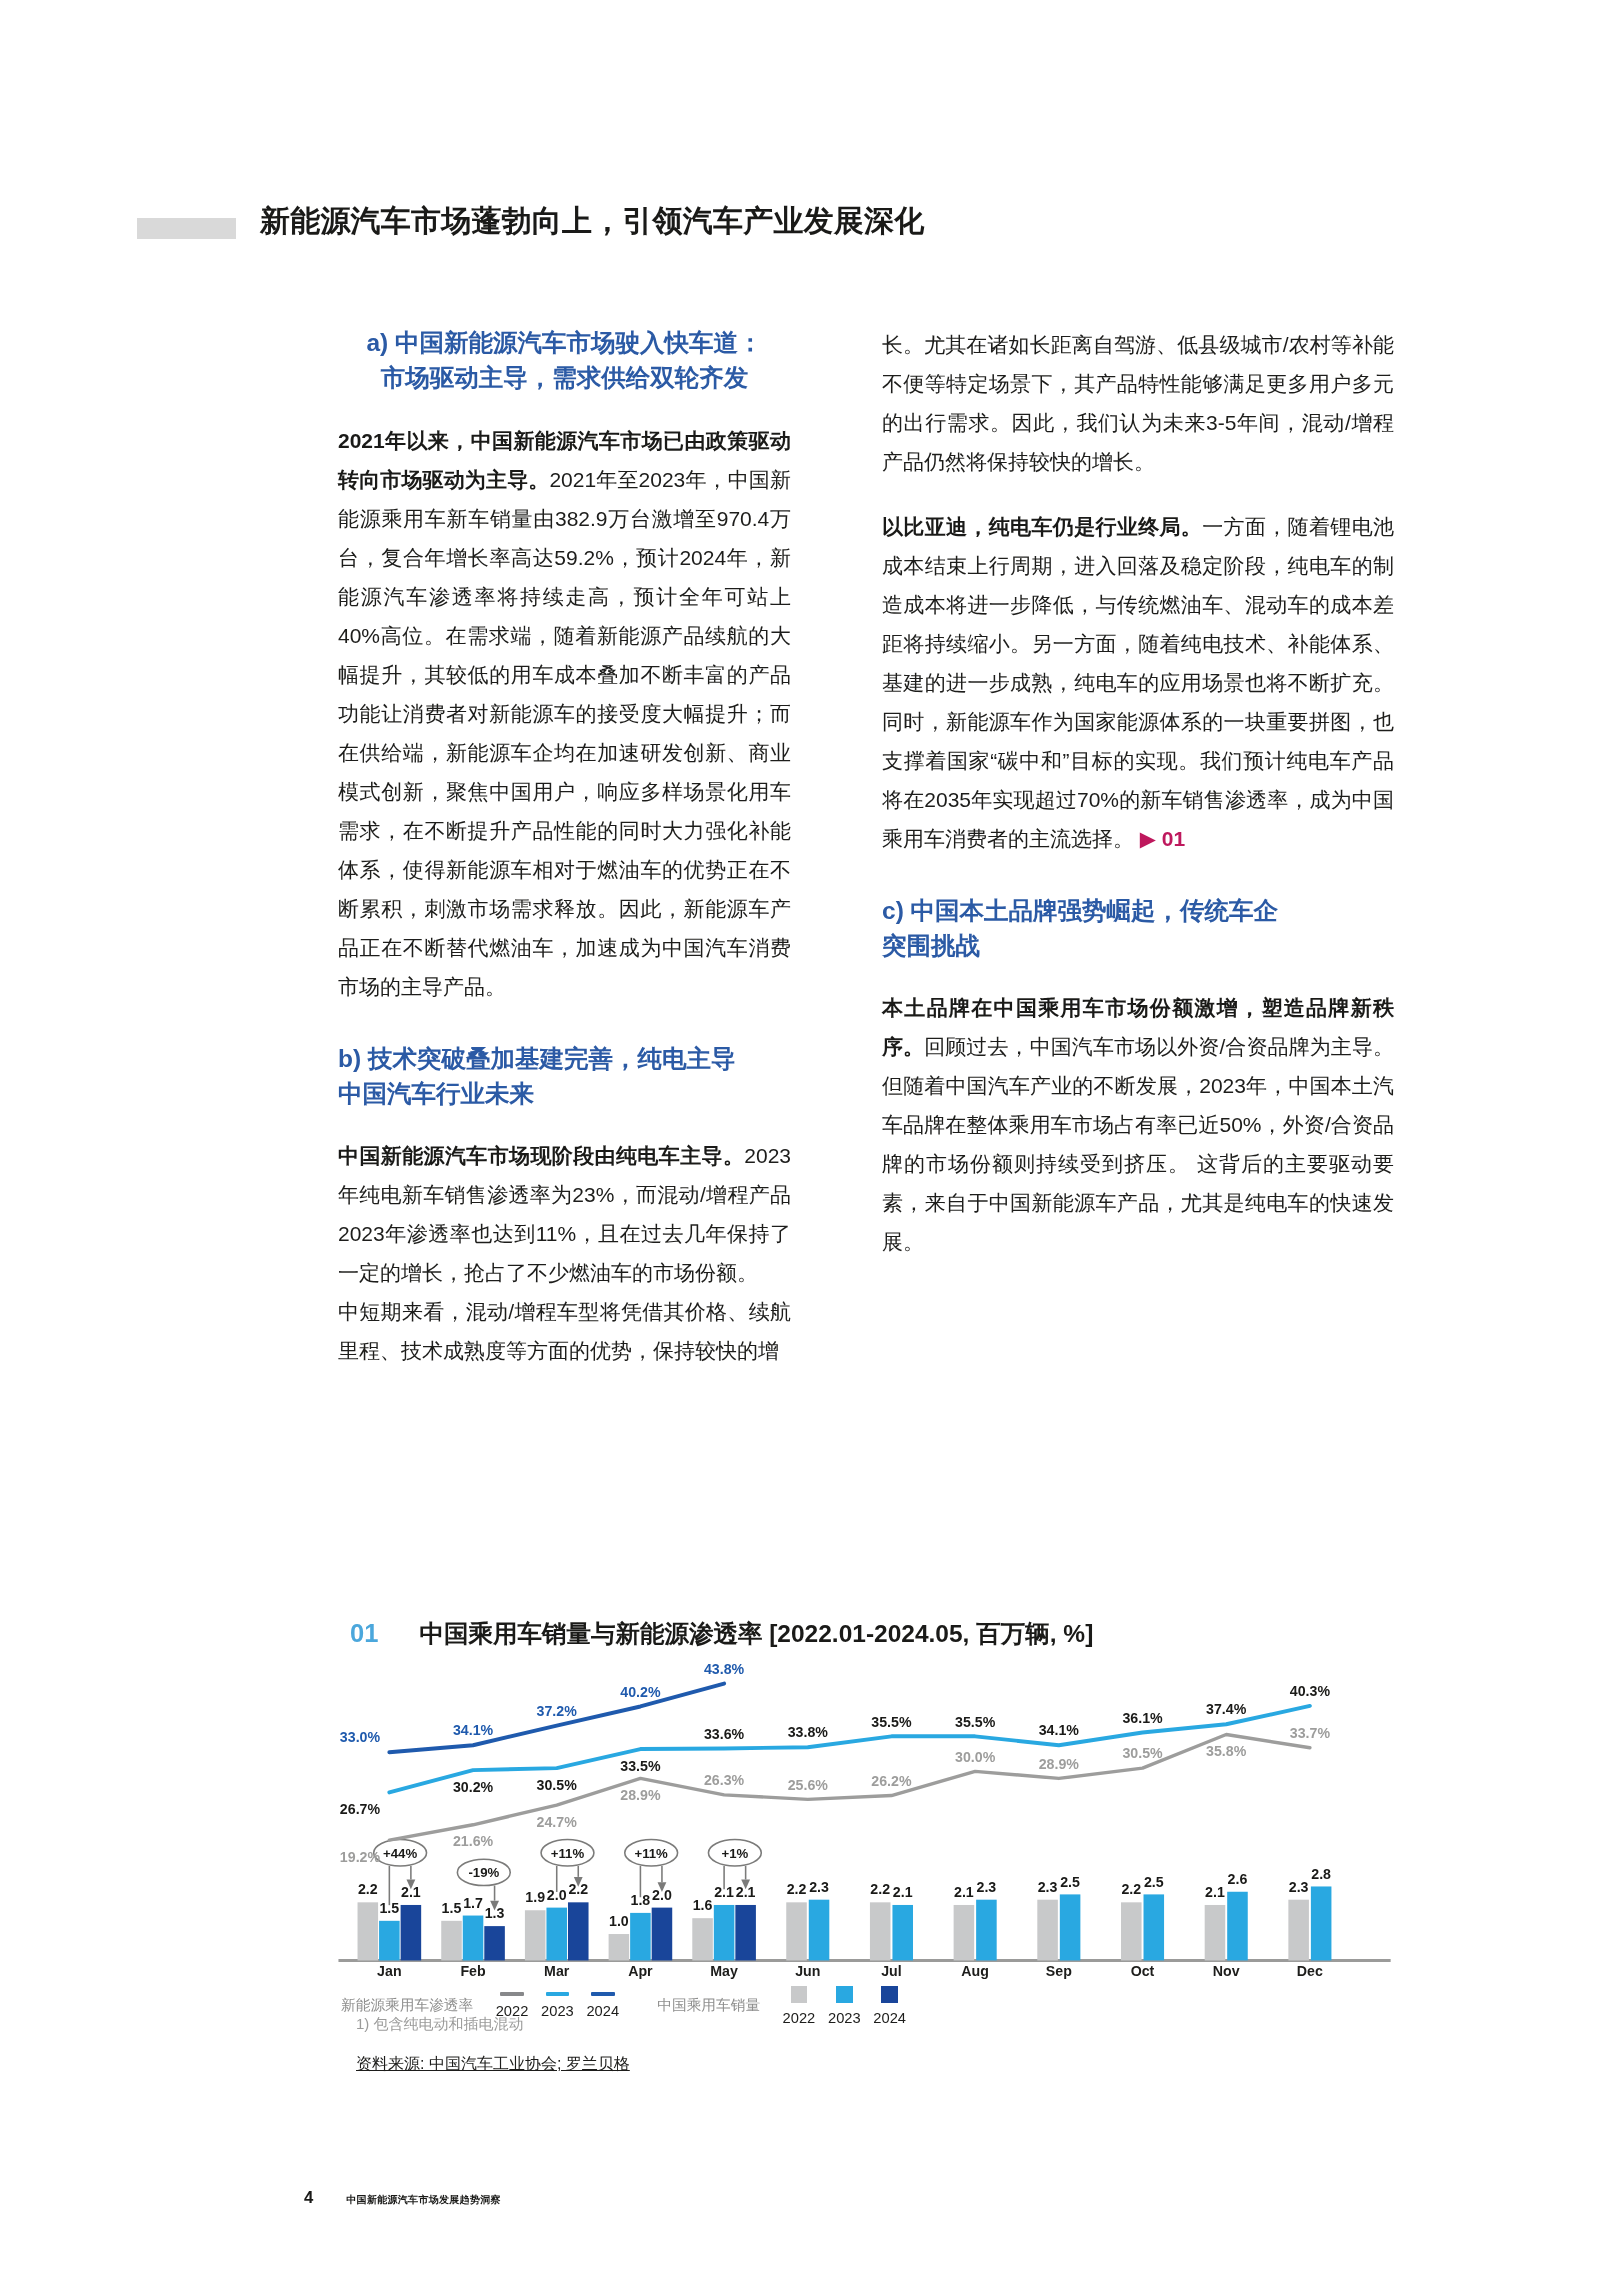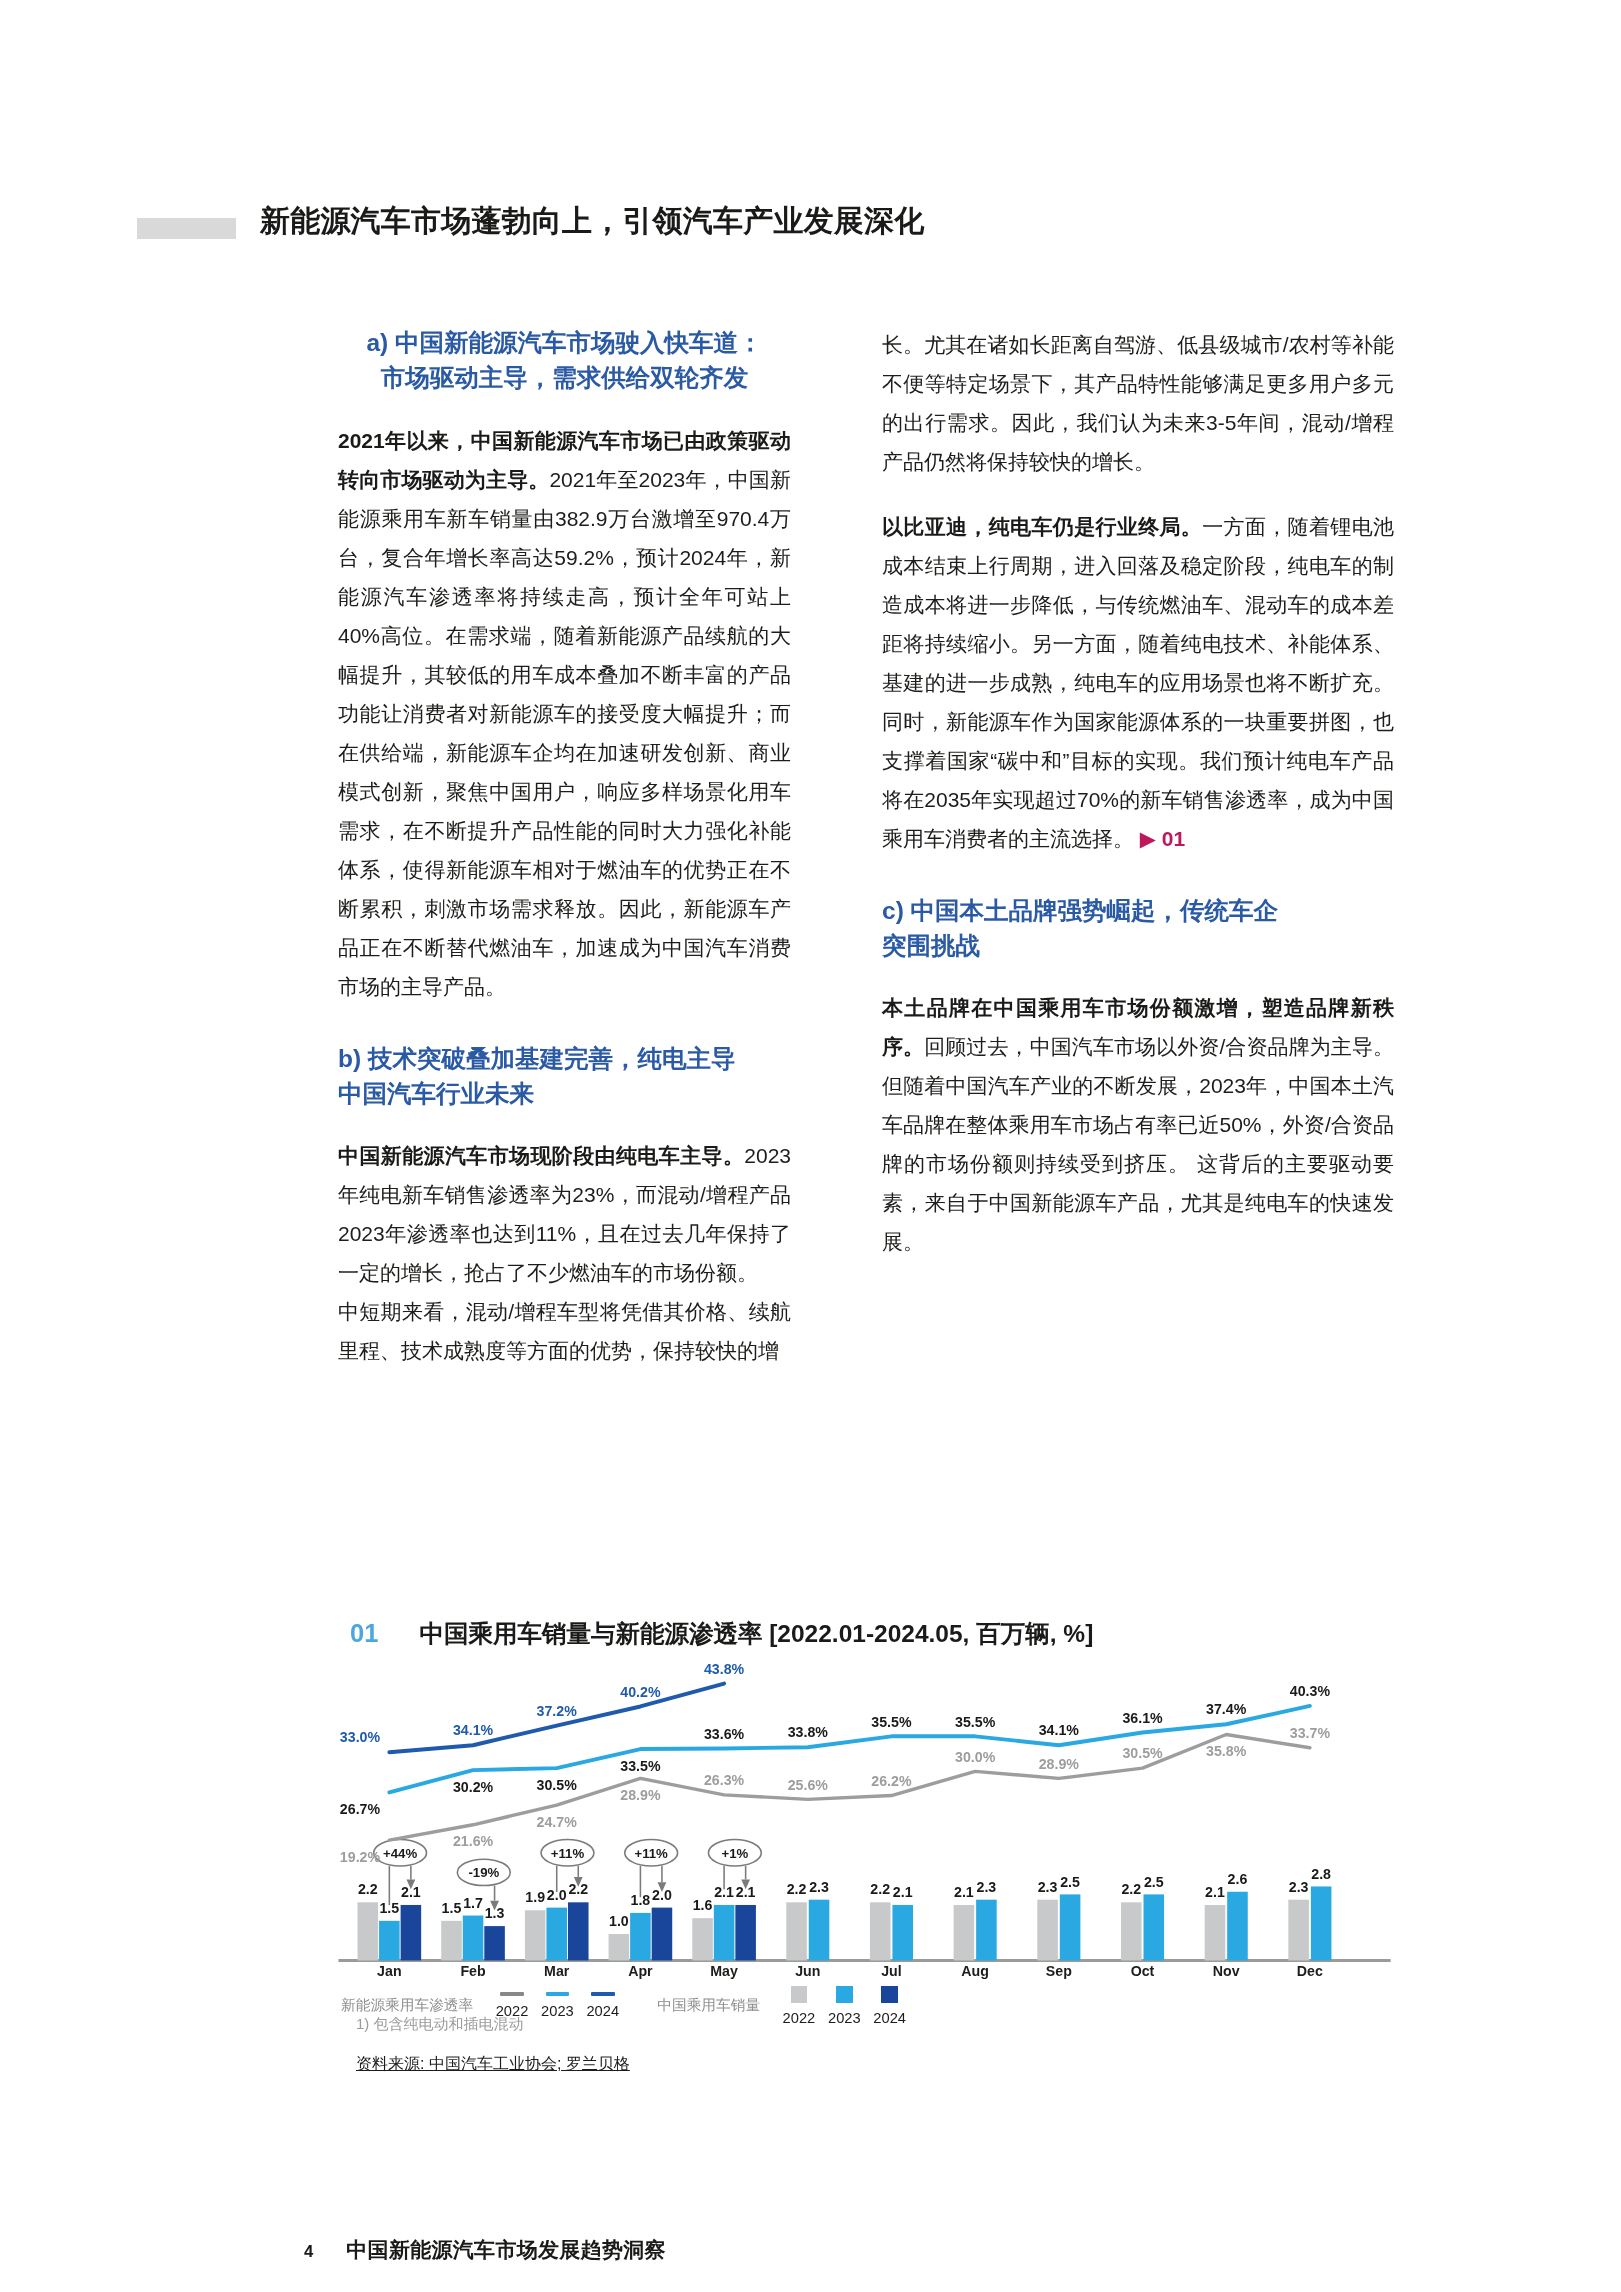--- a/index.html
+++ b/index.html
@@ -37,21 +37,21 @@
   }
   .legend .lg-title{color:#8e8e8d;margin-right:9.8px;}
   .legend .lg-title.second{margin-left:25.5px;}
   .legend .lg-item{display:flex;align-items:center;gap:6.9px;flex-direction:column;}
   .legend .sw-line{display:inline-block;width:23.5px;height:3.9px;border-radius:1px;}
   .legend .sw-box{display:inline-block;width:16.7px;height:16.7px;}
   .footnote{position:absolute;left:356px;top:2015px;font-size:15px;color:#9b9b9a;}
   .source{position:absolute;left:356px;top:2054px;font-size:16px;color:#1d1d1b;text-decoration:underline;}
   footer{position:absolute;left:304px;top:2188px;display:flex;align-items:baseline;gap:33px;}
   .pagenum{font-size:16.7px;font-weight:bold;color:#1a1a18;}
-  .foot-text{font-size:21px;font-weight:bold;color:#1a1a18;letter-spacing:0.3px;margin-top:48px;}
+  .foot-text{font-size:10px;font-weight:bold;color:#1a1a18;letter-spacing:0.3px;}
 </style>
 </head>
 <body>
 
 <div class="page">
 
   <div class="header-bar"></div>
   <h1 class="page-title">新能源汽车市场蓬勃向上，引领汽车产业发展深化</h1>
 
   <div class="col col-left" id="col-left">

